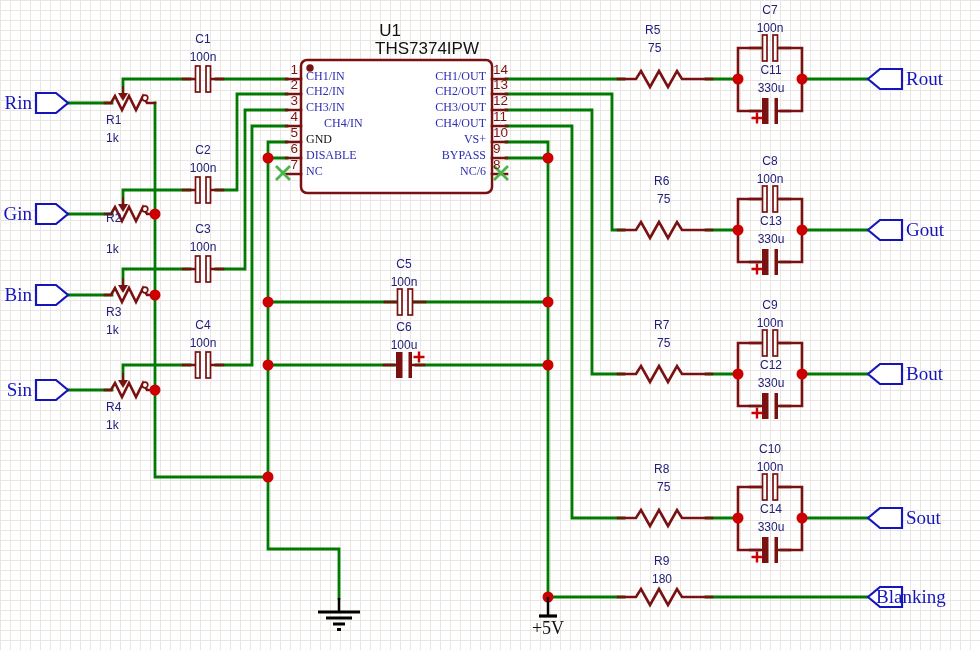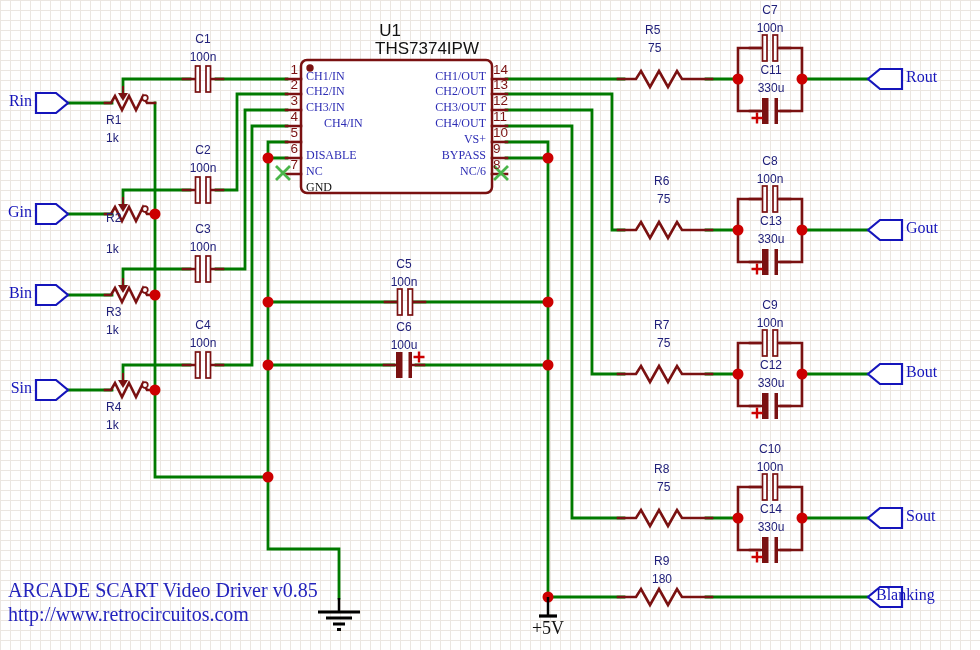--- a/index.html
+++ b/index.html
@@ -25,23 +25,23 @@
   .pl{stroke:var(--junction);stroke-width:2.4;fill:none;}
   .port-shape{stroke:var(--port);stroke-width:2.2;fill:#ffffff;}
   .ic-box{fill:#ffffff;stroke:var(--component);stroke-width:2.5;}
   .blk2{stroke:#000;stroke-width:2.5;fill:none;}
   .blk3{stroke:#000;stroke-width:3.2;fill:none;}
   .t{position:absolute;line-height:1.06;white-space:nowrap;}
   .lbl{font-size:12px;color:var(--label);}
   .ctr{text-align:center;}
   .rt{text-align:right;}
   .pin{font-family:"Liberation Serif",serif;font-size:12px;color:var(--pin-name);}
-  .pin.gnd{color:var(--text);margin-top:48px;}
+  .pin.gnd{color:var(--text);}
   .pnum{font-size:13.5px;color:var(--component);}
-  .port-lbl{font-family:"Liberation Serif",serif;font-size:16px;color:var(--port);}
+  .port-lbl{font-family:"Liberation Serif",serif;font-size:19px;color:var(--port);}
   .icref{font-size:17px;color:var(--text);}
   .title-txt{font-family:"Liberation Serif",serif;font-size:20px;color:var(--title);}
   .pwr{font-family:"Liberation Serif",serif;font-size:18px;color:var(--text);}
 </style>
 </head>
 <body>
 
 <div class="canvas">
 
   <svg class="layer" width="980" height="650">
@@ -295,16 +295,14 @@
   <span class="t pnum" style="left:493px;top:63px">14</span>
   <span class="t pnum" style="left:493px;top:78px">13</span>
   <span class="t pnum" style="left:493px;top:94px">12</span>
   <span class="t pnum" style="left:493px;top:110px">11</span>
   <span class="t pnum" style="left:493px;top:126px">10</span>
   <span class="t pnum" style="left:493px;top:142px">9</span>
   <span class="t pnum" style="left:493px;top:158px">8</span>
 
   <span class="t pwr ctr" style="left:528px;top:619px;width:40px">+5V</span>
 
-  <span class="t title-txt" style="left:8px;top:580px">ARCADE SCART Video Driver v0.85</span>
-  <span class="t title-txt" style="left:8px;top:604px">http://www.retrocircuitos.com</span>
 
 </div>
 
 </body></html>

